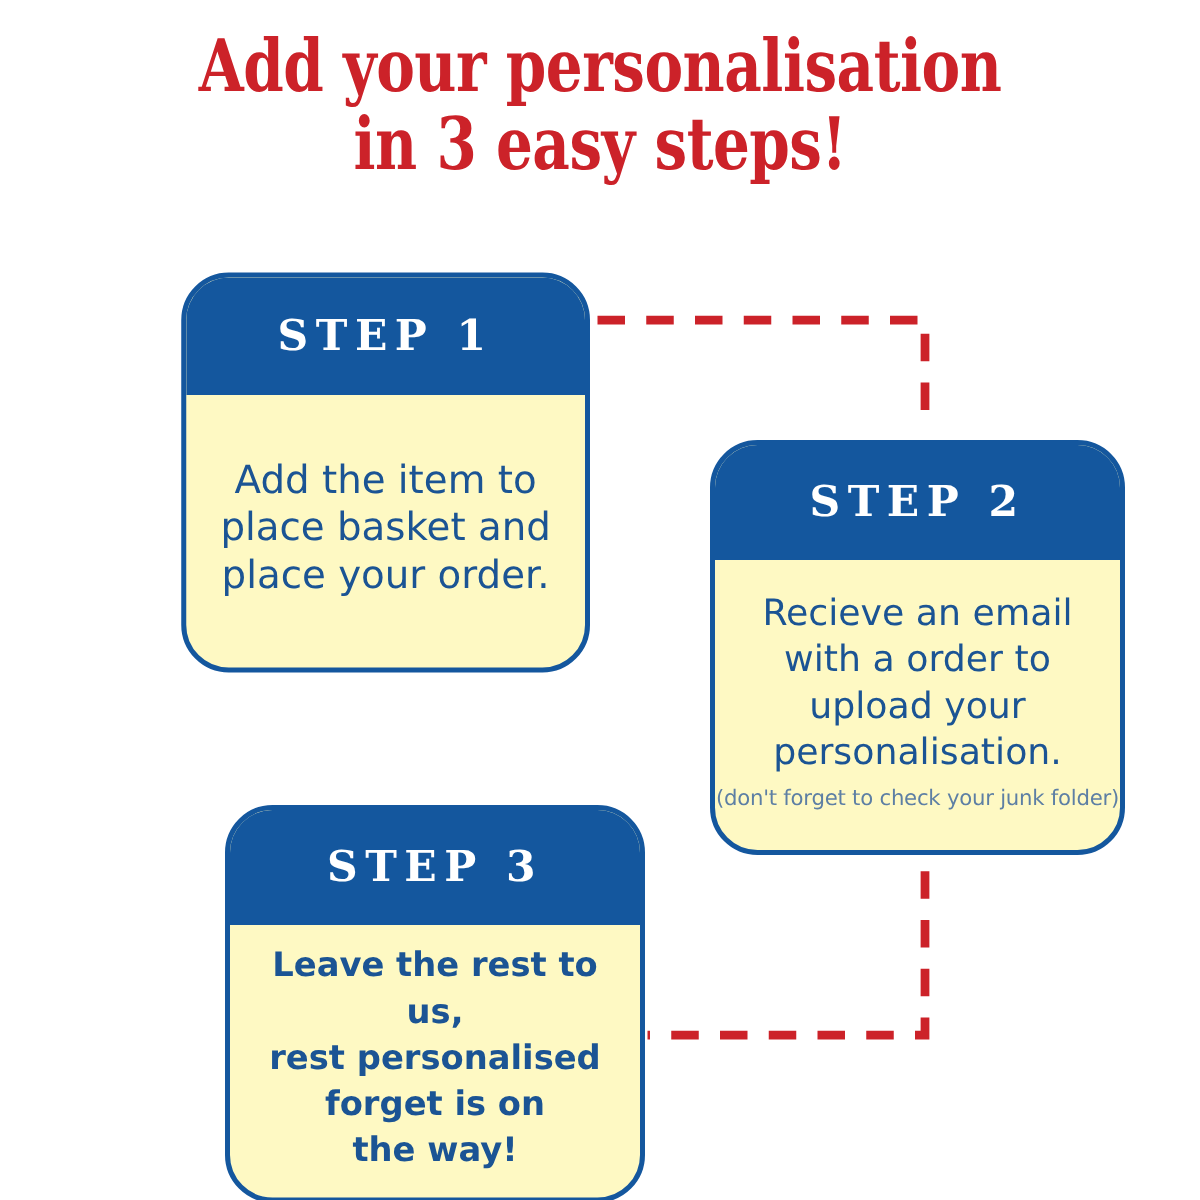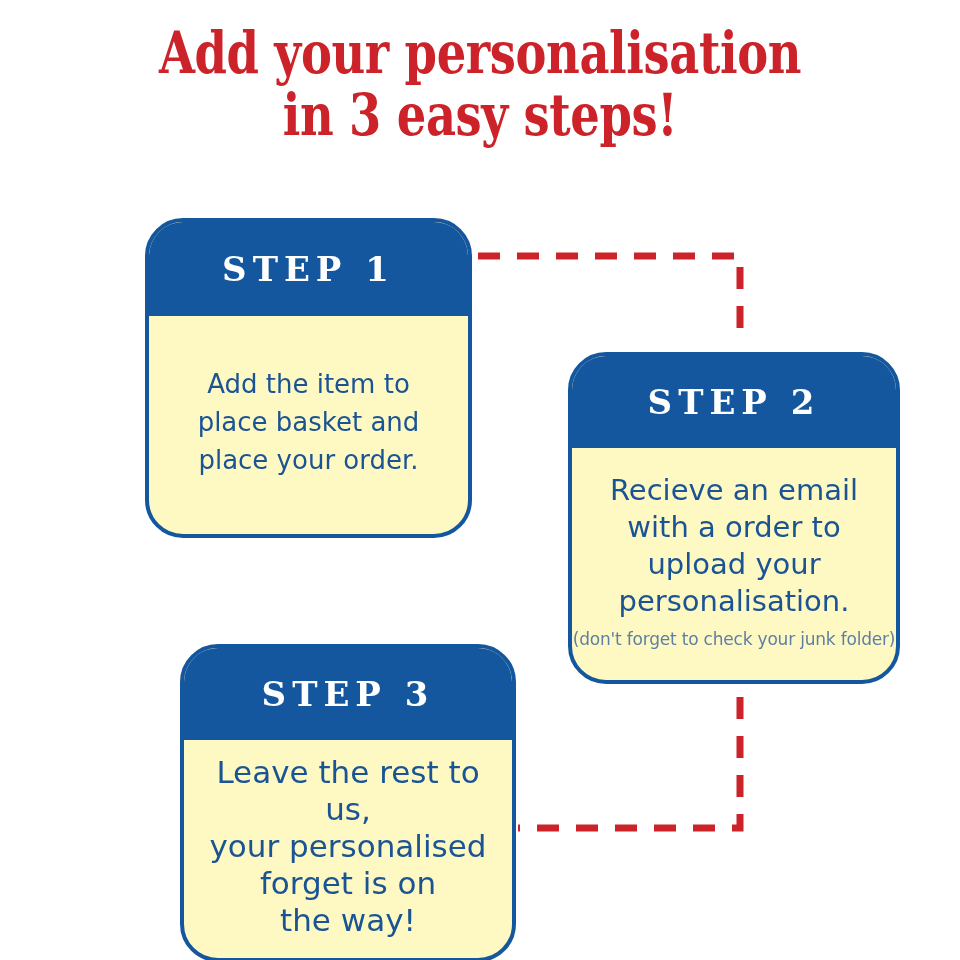--- a/index.html
+++ b/index.html
@@ -93,35 +93,35 @@
     margin-top: 8px;
     letter-spacing: -0.2px;
     white-space: nowrap;
   }
 
   
   #card-1 {
     left: 145px; top: 182px; width: 327px; height: 320px;
   }
   #card-1 .step-header { height: 94px; font-size: 34px; }
-  #card-1 .step-text { font-size: 26px; line-height: 38px; }
+  #card-1 .step-text { font-size: 31px; line-height: 38px; }
 
   
   #card-2 {
     left: 568px; top: 316px; width: 332px; height: 332px;
   }
   #card-2 .step-header { height: 92px; font-size: 34px; }
   #card-2 .step-text { font-size: 29px; line-height: 37px; }
 
   
   #card-3 {
     left: 180px; top: 608px; width: 336px; height: 318px;
   }
   #card-3 .step-header { height: 92px; font-size: 34px; }
-  #card-3 .step-text { font-size: 31px; line-height: 37px; }
+  #card-3 .step-text { font-size: 27px; line-height: 37px; font-weight: bold; }
 </style>
 </head>
 <body>
 
 <div id="canvas">
 
   <div class="title">
     <span class="title-line">Add your personalisation</span>
     <span class="title-line">in 3 easy steps!</span>
   </div>
@@ -155,20 +155,20 @@
       </div>
       <div class="step-note">(don't forget to check your junk folder)</div>
     </div>
   </div>
 
   <div class="step-card" id="card-3">
     <div class="step-header">STEP 3</div>
     <div class="step-body">
       <div class="step-text">
         <div>Leave the rest to us,</div>
-        <div>your personalised</div>
+        <div>rest personalised</div>
         <div>forget is on</div>
         <div>the way!</div>
       </div>
     </div>
   </div>
 
 </div>
 
 </body></html>

